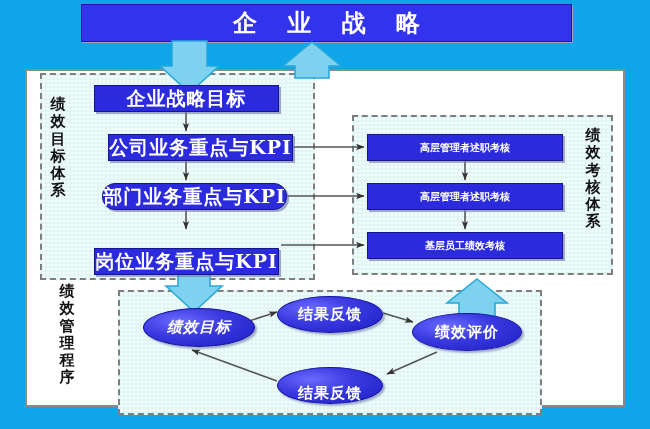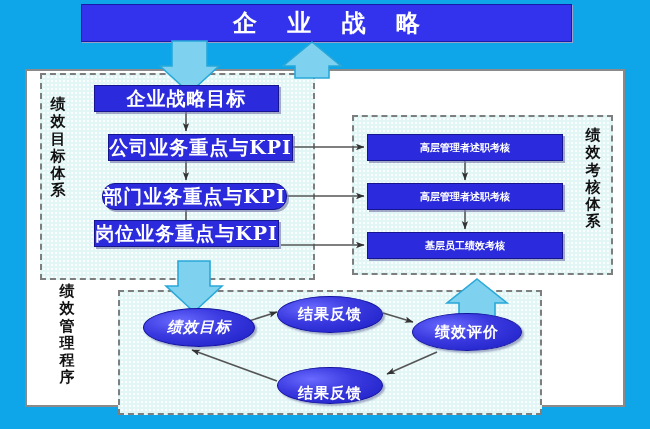--- a/index.html
+++ b/index.html
@@ -47,21 +47,21 @@
       box-shadow:2px 2px 0 rgba(120,125,170,.65);
       display:flex;align-items:center;justify-content:center;
       color:#ffffff;font-weight:bold;box-sizing:border-box;
       font-family:"DejaVu Serif","Liberation Serif",serif;}
   .bx.l{width:185px;height:27px;font-size:19px;letter-spacing:1px;}
   .bx.r{width:196px;height:27px;font-size:10px;letter-spacing:0px;}
 
   .bx.b1{left:94px;top:85px;}
   .bx.b2{left:108px;top:134px;}
   .bx.b3{left:102px;top:183px;border-radius:13px;}
-  .bx.b4{left:94px;top:220px;}
+  .bx.b4{left:94px;top:248px;}
   .bx.r1{left:367px;top:134px;}
   .bx.r2{left:367px;top:183px;}
   .bx.r3{left:367px;top:232px;}
 
   
   .el{position:absolute;border-radius:50%;
       background:radial-gradient(ellipse at 32% 32%, #6a6aff 0%, #3a3ae0 42%, #1c1cc4 100%);
       border:1px solid #1414a0;
       box-shadow:2px 2px 2px rgba(90,95,150,.5);
       display:flex;align-items:center;justify-content:center;

